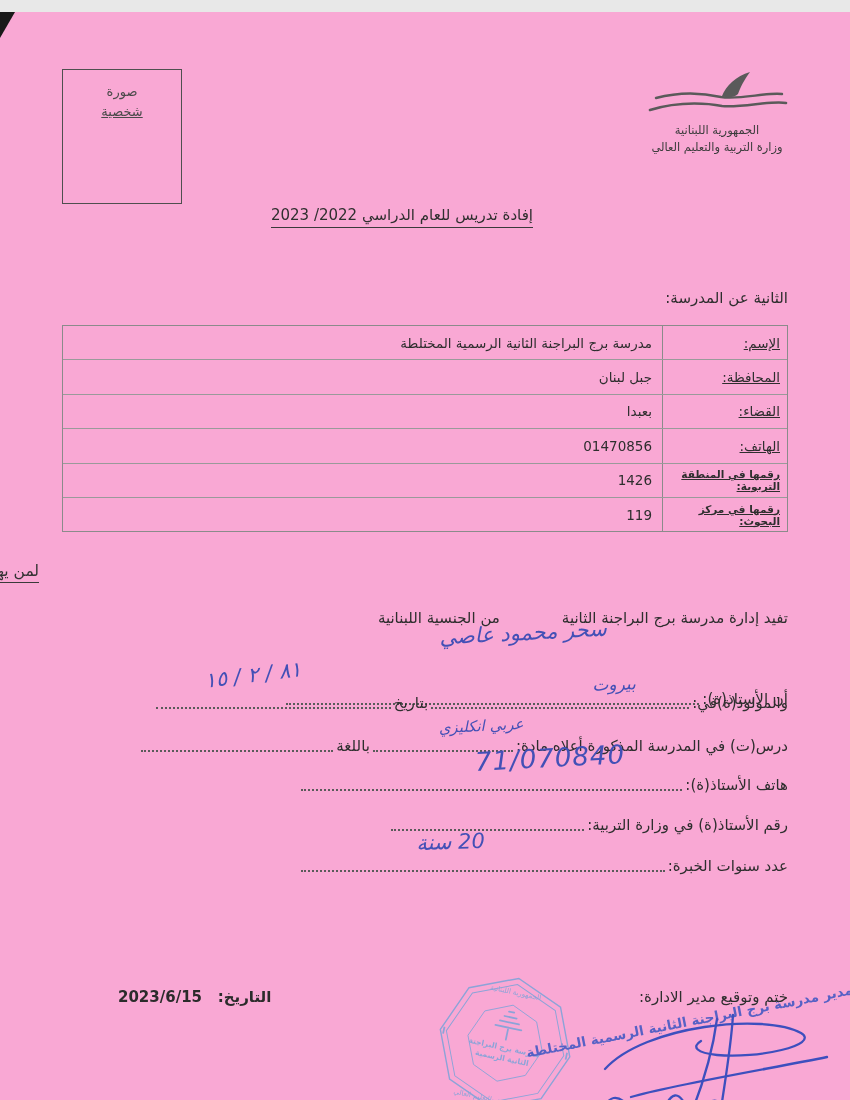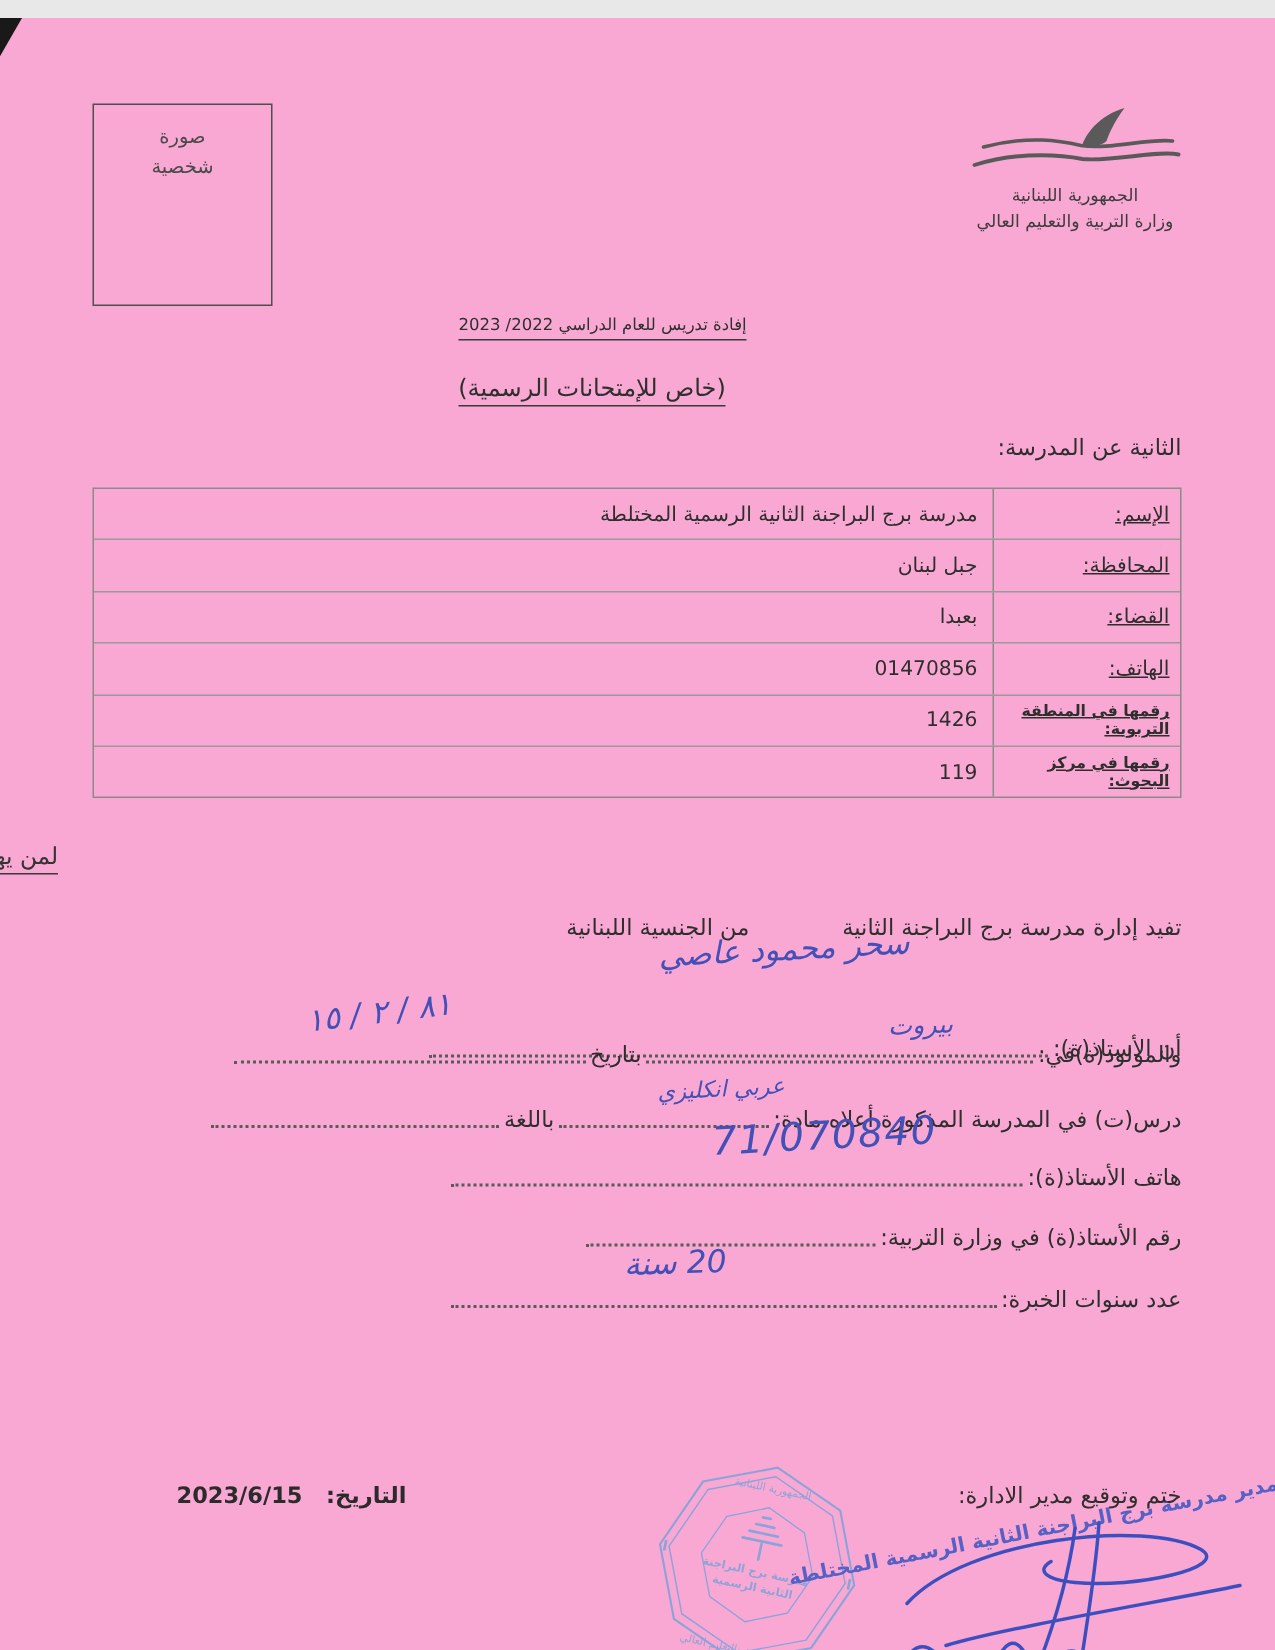--- a/index.html
+++ b/index.html
@@ -14,21 +14,21 @@
   
   .photo-box{left:62px;top:57px;width:118px;height:121px;border:1px solid #4f4f4f;
     font-size:13px;color:#4a4a4a;padding-top:12px;text-align:center;line-height:1.55;}
   
   .logo-wrap{left:628px;top:58px;width:178px;text-align:center;}
   .logo-wrap svg{display:block;margin:0 auto;}
   .gov-line{font-size:11.5px;color:#3c3c3c;line-height:1.45;}
   
   .title-row{left:0;right:0;top:193px;text-align:center;}
   .title-inner{display:inline-block;transform:translateX(-23px);border-bottom:1.2px solid #3a3a3a;
-    padding-bottom:3px;font-size:11px;color:#2f2f2f;}
+    padding-bottom:3px;font-size:15px;color:#2f2f2f;}
   .subtitle-row{left:0;right:0;top:237px;text-align:center;}
   .subtitle-inner{display:inline-block;transform:translateX(-30px);border-bottom:1.2px solid #3a3a3a;
     padding-bottom:2px;font-size:16px;color:#2f2f2f;}
   .info-heading{right:62px;top:277px;font-size:15px;color:#2e2e2e;}
   
   .school-table{left:62px;right:62px;top:313px;border:1px solid #8b8b8b;background:transparent;}
   .t-row{display:grid;grid-template-columns:125px 1fr;height:33.4px;border-bottom:1px solid #9a9a9a;}
   .t-row:last-child{border-bottom:none;}
   .t-label{border-left:1px solid #8b8b8b;display:flex;align-items:center;padding:0 7px;
     font-size:13.5px;color:#2e2e2e;text-decoration:underline;}
@@ -52,41 +52,38 @@
 </style>
 </head>
 <body>
 
 <div class="page">
 
   <div class="abs corner-mark"></div>
 
   <div class="abs photo-box">
     <div>صورة</div>
-    <div style="">شخصية</div>
+    <div style="text-decoration:underline;">شخصية</div>
   </div>
 
   <div class="abs logo-wrap">
     <svg width="150" height="52" viewBox="0 0 150 52">
       <path d="M8,40 C40,30 70,34 80,36 C100,38 130,30 144,33" fill="none" stroke="#5a5a5a" stroke-width="2.6" stroke-linecap="round"></path>
       <path d="M14,28 C44,20 66,24 79,27 C98,30 124,22 140,24" fill="none" stroke="#5a5a5a" stroke-width="2.4" stroke-linecap="round"></path>
       <path d="M80,26 C84,16 94,6 108,2 C102,10 98,18 96,24 C92,28 84,28 80,26 Z" fill="#5a5a5a"></path>
     </svg>
     <div class="gov-line">الجمهورية اللبنانية</div>
     <div class="gov-line">وزارة التربية والتعليم العالي</div>
   </div>
 
   <div class="abs title-row">
     <span class="title-inner">
       <span>إفادة تدريس  للعام الدراسي</span>
       <span dir="ltr">2023 /2022</span>
     </span>
-  </div>
-  <div class="abs subtitle-row">
-    <span class="subtitle-inner">(خاص للإمتحانات الرسمية)</span>
   </div>
 
   <div class="abs info-heading">الثانية عن المدرسة:</div>
 
   <div class="abs school-table">
     <div class="t-row">
       <div class="t-label">الإسم:</div>
       <div class="t-value">مدرسة برج البراجنة الثانية الرسمية المختلطة</div>
     </div>
     <div class="t-row">

